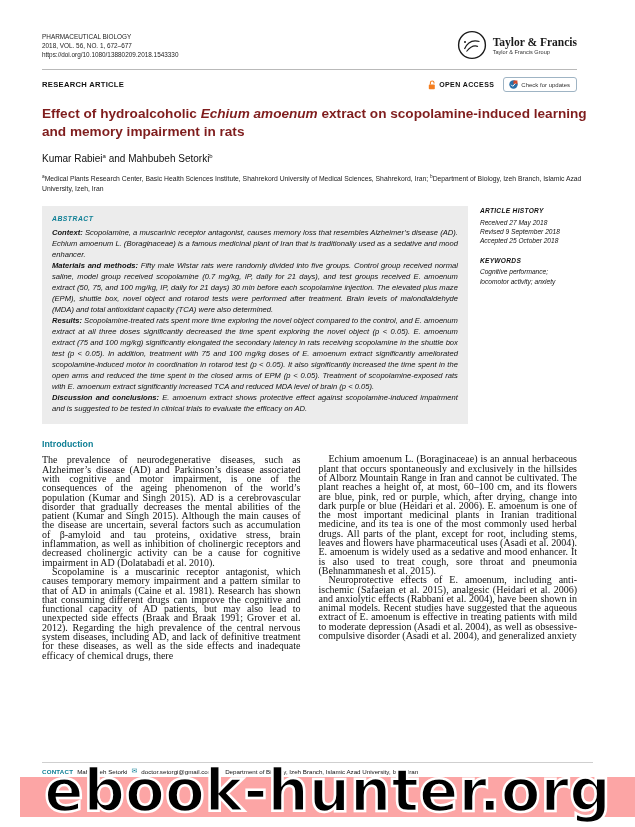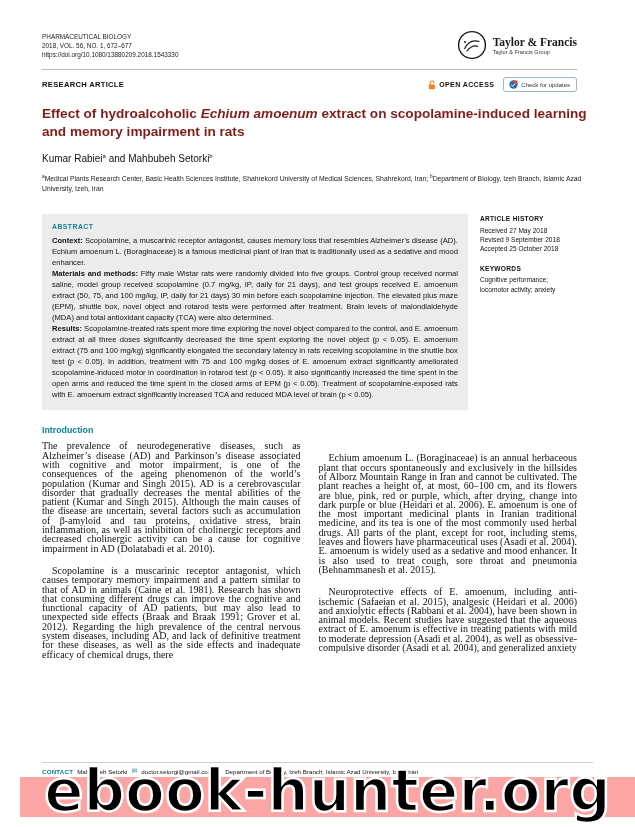--- a/index.html
+++ b/index.html
@@ -32,34 +32,34 @@
                  font-size: 6px; color: #333; display: flex; align-items: center; gap: 3px; background: #fff; cursor: pointer; }
 
   
   .title { color: #7f1d1d; font-size: 13.6px; line-height: 17.5px; font-weight: bold; margin: 13px 0 0 0; width: 565px; }
   .authors { margin-top: 13px; font-size: 10px; color: #111; }
   .authors sup { font-size: 60%; }
   .affil { margin-top: 8px; font-size: 6.8px; line-height: 9.4px; color: #222; width: 560px; }
   .affil sup { font-size: 70%; }
 
   
-  .abstract-wrap { display: flex; margin-top: 21px; gap: 12px; }
+  .abstract-wrap { display: flex; margin-top: 13px; gap: 12px; font-style: italic; }
   .abstract-box { background: #ececec; padding: 9px 10px 10px 10px; width: 438px; box-sizing: border-box; }
   .abstract-heading { font-size: 6.8px; font-weight: bold; color: #0e7f95; letter-spacing: 0.5px; margin-bottom: 5px; }
   .abs-sec { font-size: 7.6px; line-height: 11px; text-align: justify; margin: 0; color: #111; }
   .side { width: 100px; font-size: 6.6px; line-height: 9.2px; color: #111; }
   .side-heading { font-weight: bold; font-size: 6.6px; letter-spacing: 0.3px; margin-bottom: 2px; }
   .side-block + .side-block { margin-top: 11px; }
 
   
   .body { margin-top: 15px; display: flex; gap: 18px; }
   .col { width: 268px; }
   .intro-heading { color: #0e7f95; font-weight: bold; font-size: 8.8px; margin: 0 0 6px 0; }
   .col p { font-family: "Liberation Serif", serif; font-size: 10px; line-height: 9.3px; text-align: justify; margin: 0; color: #111; }
-  .col p.indent { text-indent: 10px; margin-top: 13px; }
+  .col p.indent { text-indent: 10px; }
   .col-right { padding-top: 15px; }
 
   
   .footer { position: absolute; left: 42px; right: 42px; top: 762px; }
   .contact { font-size: 6.2px; display: flex; align-items: center; gap: 4px; border-top: 1px solid #cfcfcf; padding-top: 4px; white-space: nowrap; }
   .contact-label { color: #0e7f95; font-weight: bold; letter-spacing: 0.2px; }
   .contact .icon { color: #0e7f95; font-size: 7px; }
   .contact a { color: #111; text-decoration: none; }
   .copyright { font-size: 5.8px; margin-top: 4px; color: #222; }
   .license { font-size: 5.8px; margin-top: 2px; color: #222; line-height: 7.5px; }
@@ -132,20 +132,21 @@
     <div class="authors"><span>Kumar Rabiei</span><sup>a</sup><span> and </span><span>Mahbubeh Setorki</span><sup>b</sup></div>
 
     <div class="affil"><sup>a</sup><span>Medical Plants Research Center, Basic Health Sciences Institute, Shahrekord University of Medical Sciences, Shahrekord, Iran; </span><sup>b</sup><span>Department of Biology, Izeh Branch, Islamic Azad University, Izeh, Iran</span></div>
 
     <div class="abstract-wrap">
       <div class="abstract-box">
         <div class="abstract-heading">ABSTRACT</div>
         <p class="abs-sec"><b>Context:</b> <span>Scopolamine, a muscarinic receptor antagonist, causes memory loss that resembles Alzheimer’s disease (AD). Echium amoenum L. (Boraginaceae) is a famous medicinal plant of Iran that is traditionally used as a sedative and mood enhancer.</span></p>
         <p class="abs-sec"><b>Materials and methods:</b> <span>Fifty male Wistar rats were randomly divided into five groups. Control group received normal saline, model group received scopolamine (0.7 mg/kg, IP, daily for 21 days), and test groups received E. amoenum extract (50, 75, and 100 mg/kg, IP, daily for 21 days) 30 min before each scopolamine injection. The elevated plus maze (EPM), shuttle box, novel object and rotarod tests were performed after treatment. Brain levels of malondialdehyde (MDA) and total antioxidant capacity (TCA) were also determined.</span></p>
         <p class="abs-sec"><b>Results:</b> <span>Scopolamine-treated rats spent more time exploring the novel object compared to the control, and E. amoenum extract at all three doses significantly decreased the time spent exploring the novel object (p &lt; 0.05). E. amoenum extract (75 and 100 mg/kg) significantly elongated the secondary latency in rats receiving scopolamine in the shuttle box test (p &lt; 0.05). In addition, treatment with 75 and 100 mg/kg doses of E. amoenum extract significantly ameliorated scopolamine-induced motor in coordination in rotarod test (p &lt; 0.05). It also significantly increased the time spent in the open arms and reduced the time spent in the closed arms of EPM (p &lt; 0.05). Treatment of scopolamine-exposed rats with E. amoenum extract significantly increased TCA and reduced MDA level of brain (p &lt; 0.05).</span></p>
+        <p class="abs-sec"><b>Discussion and conclusions:</b> <span>E. amoenum extract shows protective effect against scopolamine-induced impairment and is suggested to be tested in clinical trials to evaluate the efficacy on AD.</span></p>
       </div>
       <div class="side">
         <div class="side-block">
           <div class="side-heading">ARTICLE HISTORY</div>
           <div>Received 27 May 2018</div>
           <div>Revised 9 September 2018</div>
           <div>Accepted 25 October 2018</div>
         </div>
         <div class="side-block">
           <div class="side-heading">KEYWORDS</div>

